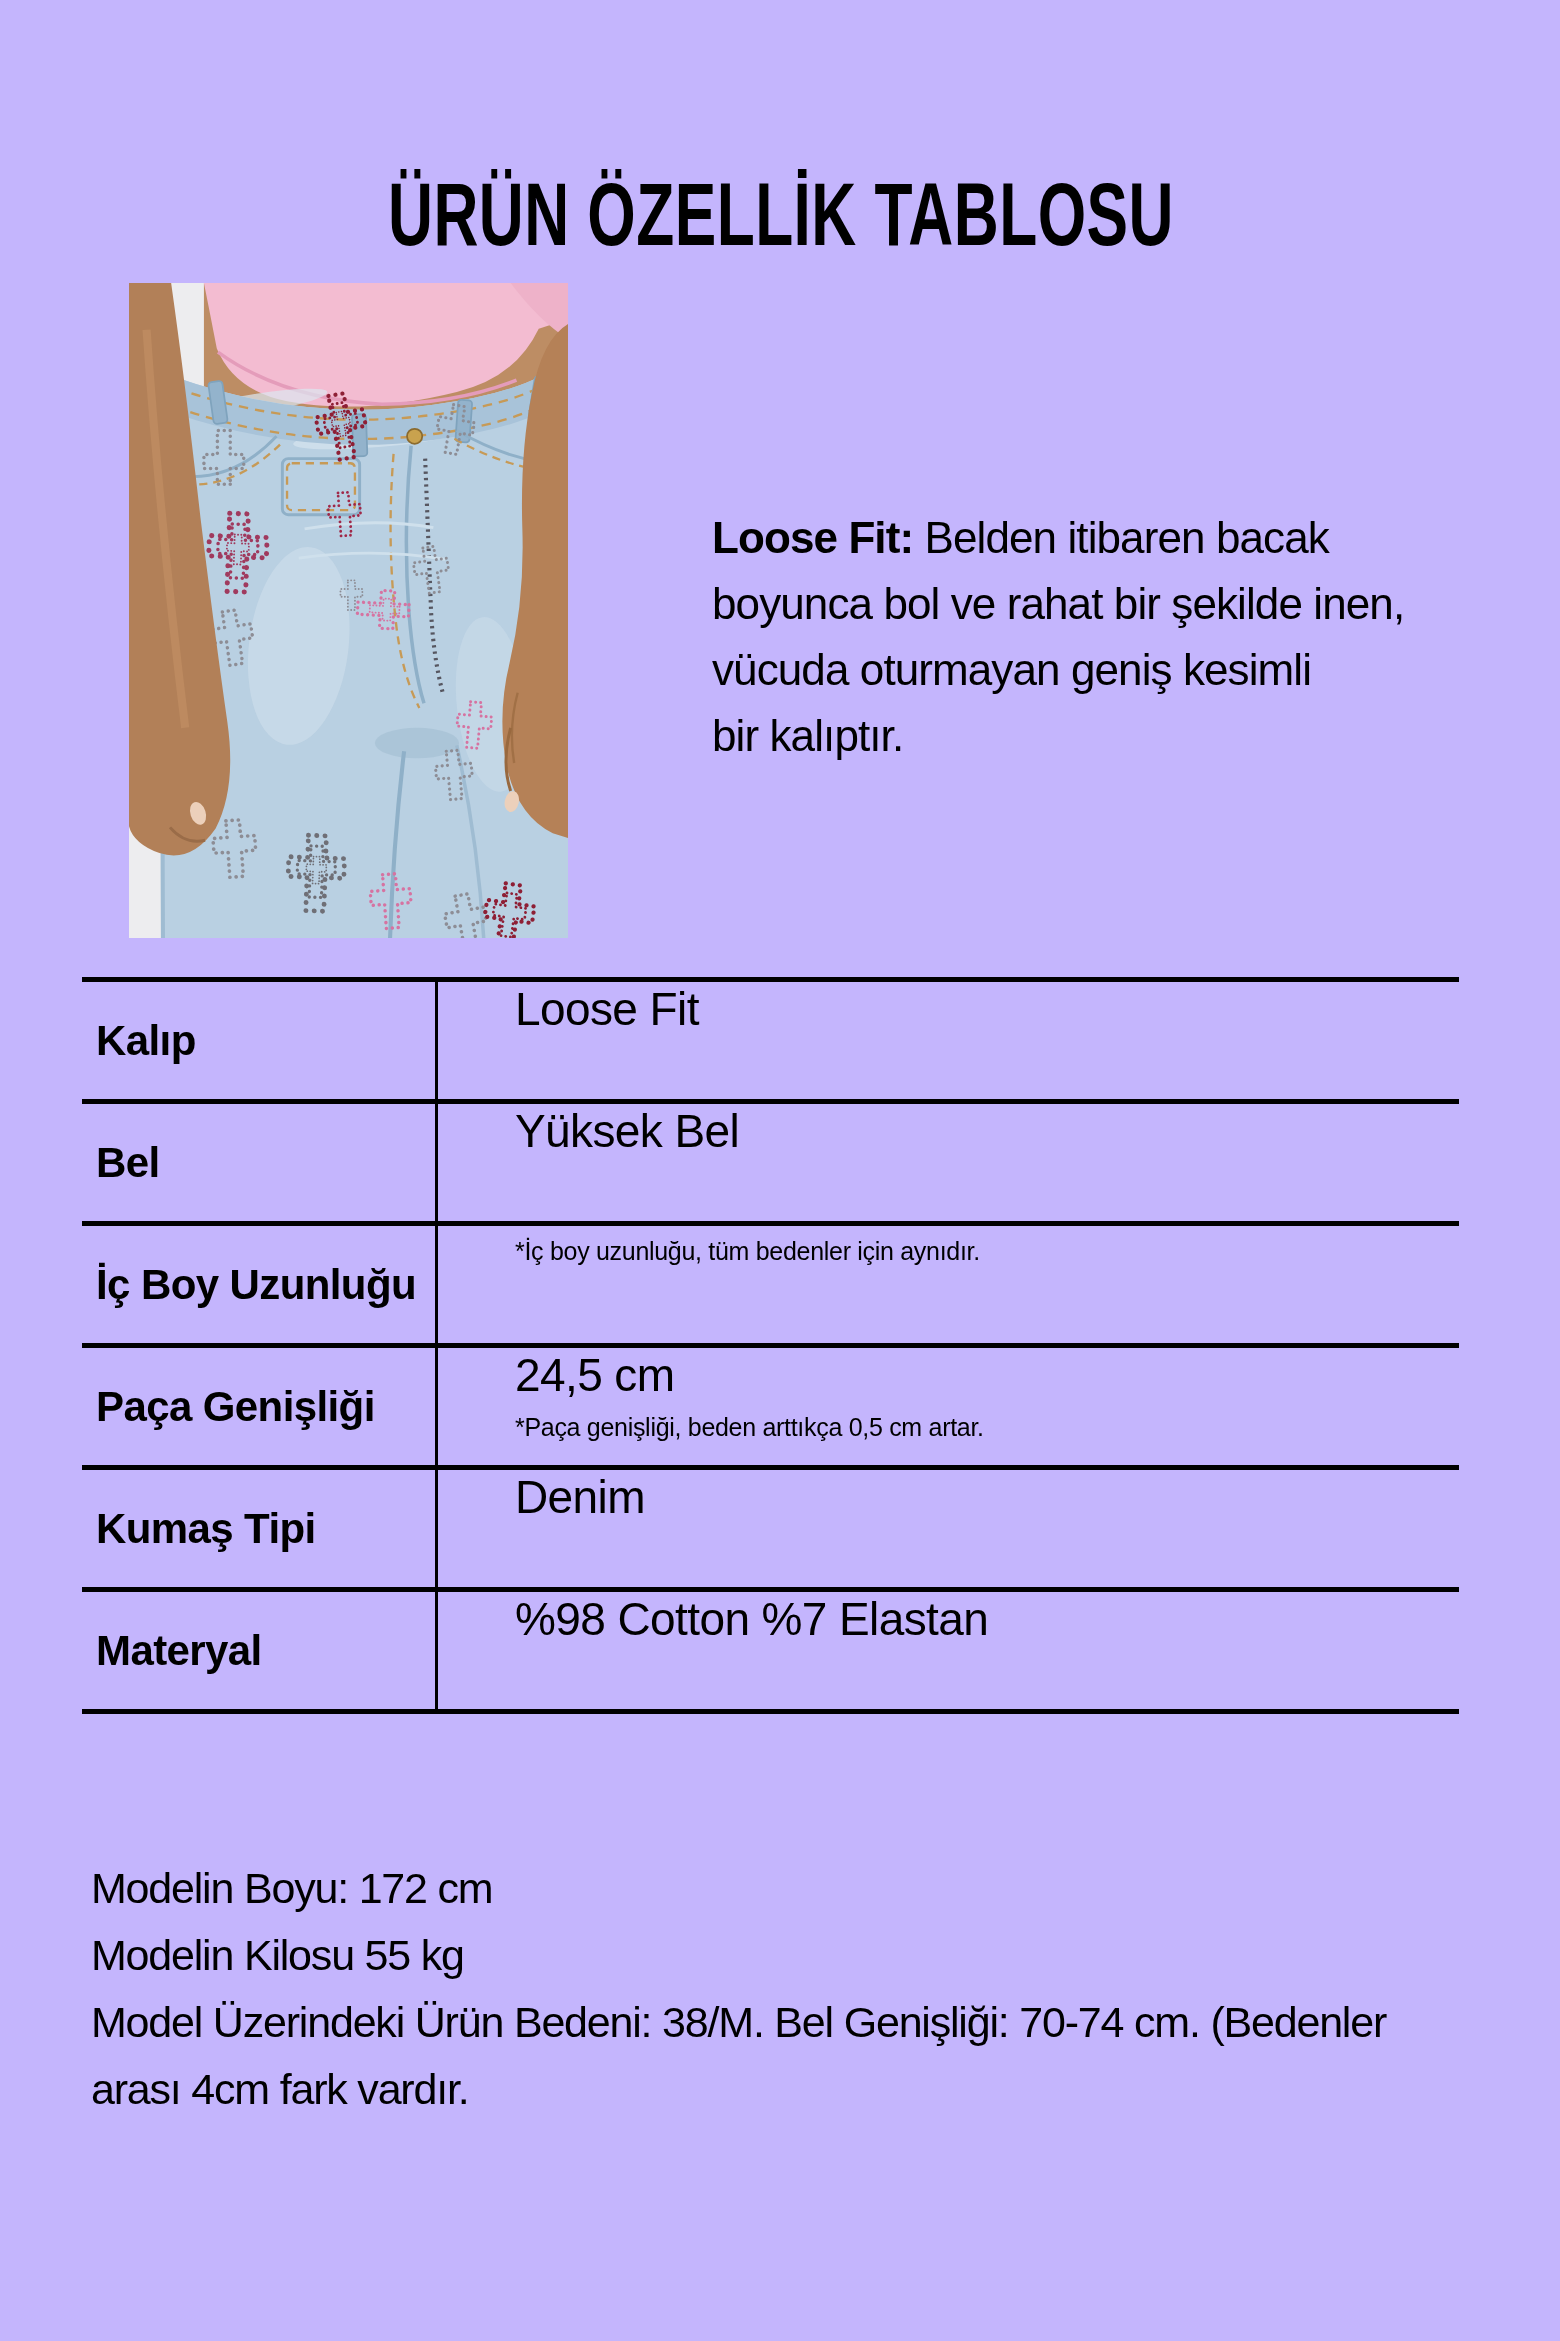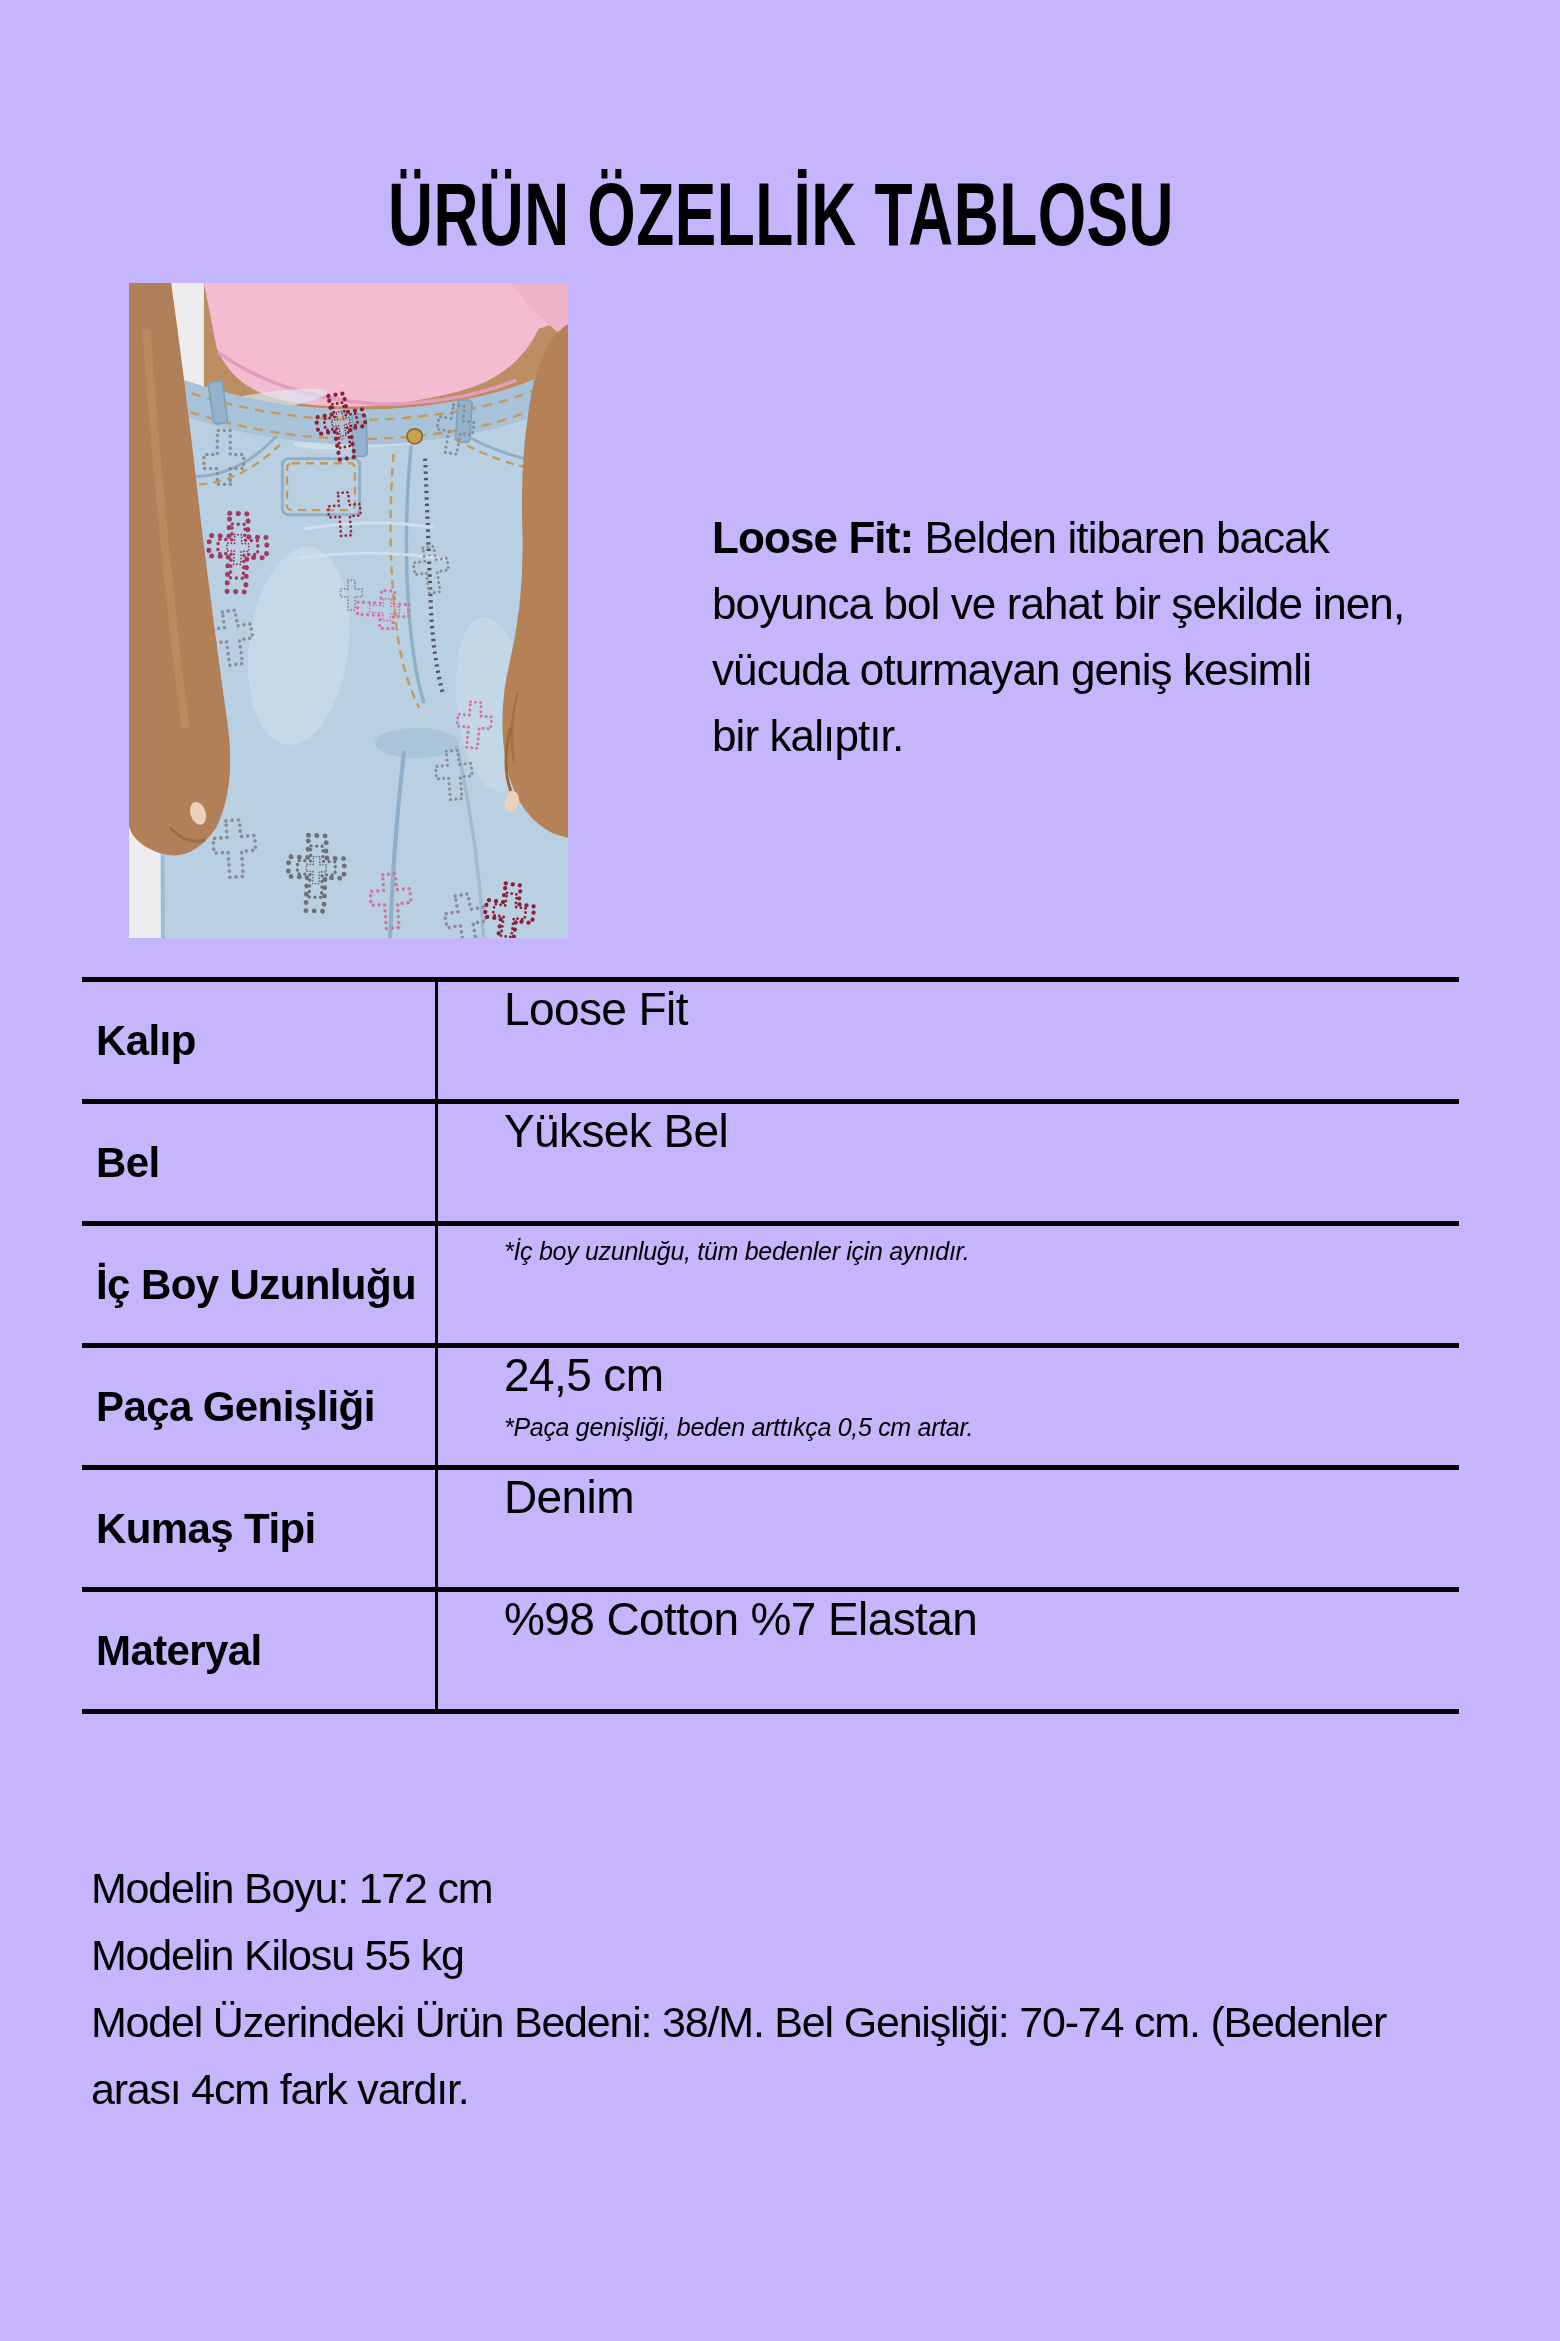--- a/index.html
+++ b/index.html
@@ -37,37 +37,37 @@
     white-space:nowrap;
   }
   .desc .lead{font-weight:bold;}
   
   .spec-table{
     position:absolute;left:82px;top:977px;width:1377px;
     border-top:5.9px solid #000;border-bottom:5.9px solid #000;
     box-sizing:border-box;
   }
   .spec-row{
-    display:flex;height:117px;border-bottom:5.9px solid #000;
+    display:flex;height:117px;border-bottom:5.9px solid #000;gap:11px;
   }
   .spec-row:last-child{border-bottom:none;}
   .cell-label{
     width:356px;box-sizing:border-box;flex:none;
     border-right:3.5px solid #000;
     display:flex;align-items:center;
     padding-left:14px;
     font-weight:bold;font-size:42px;letter-spacing:-0.6px;
     white-space:nowrap;
   }
   .cell-value{
     flex:1;display:flex;flex-direction:column;justify-content:flex-start;
     padding-left:66px;
   }
   .value-main{font-size:46px;letter-spacing:-0.6px;white-space:nowrap;}
-  .value-note{font-size:25px;letter-spacing:-0.3px;margin-top:10.5px;white-space:nowrap;font-style:italic;}
+  .value-note{font-size:25px;letter-spacing:-0.3px;margin-top:10.5px;white-space:nowrap;}
   .value-note:empty{display:none;}
   
   .footer{
     position:absolute;left:91px;top:1855px;
     font-size:43px;line-height:67px;letter-spacing:-1.2px;
     white-space:nowrap;
   }
 </style>
 </head>
 <body>

